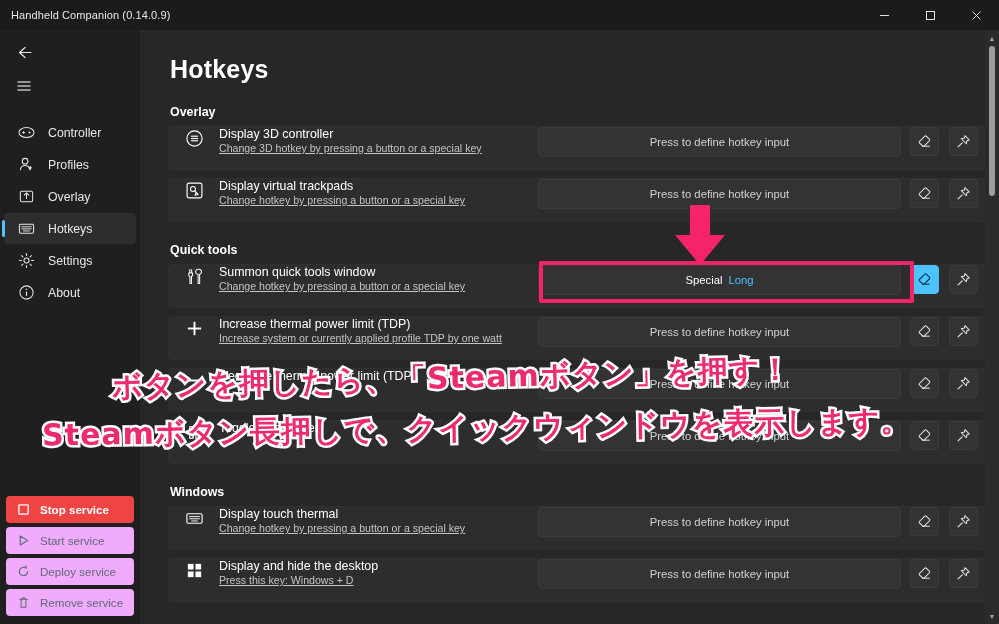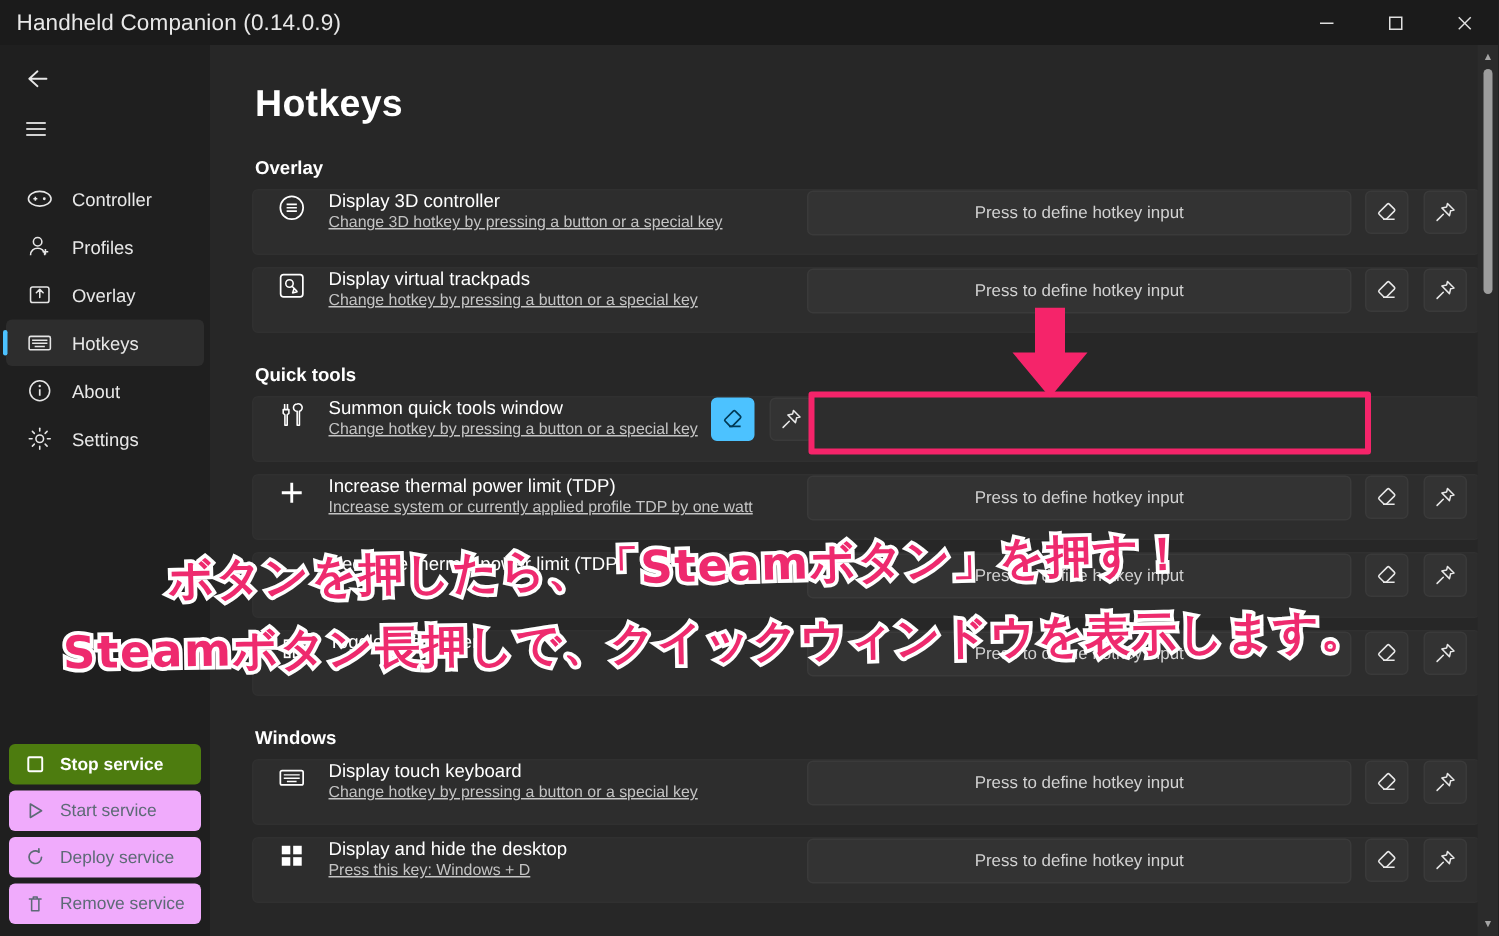--- a/index.html
+++ b/index.html
@@ -17,21 +17,21 @@
   }
 
   
   .titlebar {
     height: 30px; flex: 0 0 30px;
     background: #1b1b1b;
     display: flex; align-items: center;
     position: relative; z-index: 30;
   }
   .titlebar .title {
-    font-size: 15px; color: #e8e8e8;
+    font-size: 11px; color: #e8e8e8;
     padding-left: 11px; letter-spacing: .1px;
     white-space: nowrap;
   }
   .winbtns { margin-left: auto; display: flex; height: 30px; }
   .winbtn {
     width: 46px; height: 30px;
     display: flex; align-items: center; justify-content: center;
     color: #e0e0e0;
   }
   .winbtn svg { display: block; }
@@ -76,21 +76,21 @@
 
   .svcwrap { margin-top: auto; padding: 0 6px 8px 6px; display: flex; flex-direction: column; gap: 4px; }
   .svcbtn {
     height: 27px; border-radius: 4px;
     display: flex; align-items: center;
     padding-left: 9px; overflow: hidden;
     font-size: 11.6px; white-space: nowrap;
   }
   .svcbtn .sicon { width: 16px; flex: 0 0 16px; display: flex; align-items: center; justify-content: center; }
   .svcbtn .slabel { margin-left: 9px; }
-  .svcbtn.primary { background: #4d7c0f; color: #ffffff; font-weight: bold; }
+  .svcbtn.primary { background: #ef4444; color: #ffffff; font-weight: bold; }
   .svcbtn.primary .sicon { color: #ffffff; }
   .svcbtn.disabled { background: #f0abfc; color: #5d6a76; }
   .svcbtn.disabled .sicon { color: #5d6a76; }
 
   
   .content {
     flex: 1 1 auto; min-width: 0;
     background: #272727;
     position: relative;
     overflow: hidden;
@@ -267,49 +267,49 @@
         <div class="navitem sel">
           <span class="nicon">
             <svg width="17" height="17" viewBox="0 0 18 18">
                 <rect x="1.5" y="4.5" width="15" height="9.5" rx="1.2" fill="none" stroke="currentColor" stroke-width="1.1"></rect>
                 <line x1="3.6" y1="7.2" x2="14.4" y2="7.2" stroke="currentColor" stroke-width="1"></line>
                 <line x1="3.6" y1="9.4" x2="14.4" y2="9.4" stroke="currentColor" stroke-width="1"></line>
                 <line x1="5.4" y1="11.6" x2="12.6" y2="11.6" stroke="currentColor" stroke-width="1"></line>
               </svg>
           </span>
           <span class="nlabel">Hotkeys</span>
-        </div>
-        <div class="navitem">
-          <span class="nicon">
-            <svg width="17" height="17" viewBox="0 0 18 18">
-                <circle cx="9" cy="9" r="7" fill="none" stroke="currentColor" stroke-width="1.1"></circle>
-                <circle cx="9" cy="5.6" r="0.85" fill="currentColor"></circle>
-                <line x1="9" y1="8" x2="9" y2="12.6" stroke="currentColor" stroke-width="1.2"></line>
-              </svg>
-          </span>
-          <span class="nlabel">About</span>
         </div>
         <div class="navitem">
           <span class="nicon">
             <svg width="17" height="17" viewBox="0 0 18 18">
                 <circle cx="9" cy="9" r="2.7" fill="none" stroke="currentColor" stroke-width="1.1"></circle>
                 <g stroke="currentColor" stroke-width="1.1" stroke-linecap="round">
                   <line x1="9" y1="1.6" x2="9" y2="3.6"></line>
                   <line x1="9" y1="14.4" x2="9" y2="16.4"></line>
                   <line x1="1.6" y1="9" x2="3.6" y2="9"></line>
                   <line x1="14.4" y1="9" x2="16.4" y2="9"></line>
                   <line x1="3.8" y1="3.8" x2="5.2" y2="5.2"></line>
                   <line x1="12.8" y1="12.8" x2="14.2" y2="14.2"></line>
                   <line x1="14.2" y1="3.8" x2="12.8" y2="5.2"></line>
                   <line x1="5.2" y1="12.8" x2="3.8" y2="14.2"></line>
                 </g>
               </svg>
           </span>
           <span class="nlabel">Settings</span>
         </div>
+        <div class="navitem">
+          <span class="nicon">
+            <svg width="17" height="17" viewBox="0 0 18 18">
+                <circle cx="9" cy="9" r="7" fill="none" stroke="currentColor" stroke-width="1.1"></circle>
+                <circle cx="9" cy="5.6" r="0.85" fill="currentColor"></circle>
+                <line x1="9" y1="8" x2="9" y2="12.6" stroke="currentColor" stroke-width="1.2"></line>
+              </svg>
+          </span>
+          <span class="nlabel">About</span>
+        </div>
       </div>
 
       <div class="svcwrap">
         <div class="svcbtn primary">
           <span class="sicon">
             <svg width="13" height="13" viewBox="0 0 14 14">
                 <rect x="2" y="2" width="10" height="10" rx="0.8" fill="none" stroke="currentColor" stroke-width="1.4"></rect>
               </svg>
           </span>
           <span class="slabel">Stop service</span>
@@ -410,20 +410,24 @@
           <span class="cicon">
             <svg width="19" height="19" viewBox="0 0 20 20">
                 <path d="M5 2.4 L5 6.4 M7 2.4 L7 6.4 M4 6.4 L8 6.4 L8 9 L6.8 10 L6.8 17.4 L5.2 17.4 L5.2 10 L4 9 Z" fill="none" stroke="currentColor" stroke-width="1.1" stroke-linejoin="round"></path>
                 <path d="M13.8 2.4 A2.6 2.6 0 1 0 13.8 7.6 L13.8 17.4 L15.4 17.4 L15.4 7.6 A2.6 2.6 0 0 0 13.8 2.4 Z" fill="none" stroke="currentColor" stroke-width="1.1" stroke-linejoin="round"></path>
               </svg>
           </span>
           <div class="ctext">
             <div class="ctitle">Summon quick tools window</div>
             <div class="cdesc">Change hotkey by pressing a button or a special key</div>
           </div>
+          <div class="hkfield filled">
+            <span>Special</span>
+            <span class="kmod">Long</span>
+          </div>
           <div class="sqbtn accent">
             <svg width="15" height="15" viewBox="0 0 16 16">
                 <path d="M6.2 13 L2.6 9.4 A1 1 0 0 1 2.6 8 L8.4 2.2 A1 1 0 0 1 9.8 2.2 L13.4 5.8 A1 1 0 0 1 13.4 7.2 L7.6 13 Z" fill="none" stroke="currentColor" stroke-width="1.2" stroke-linejoin="round"></path>
                 <line x1="5.4" y1="13" x2="13.6" y2="13" stroke="currentColor" stroke-width="1.2"></line>
               </svg>
           </div>
           <div class="sqbtn">
             <svg width="15" height="15" viewBox="0 0 16 16">
                 <path d="M9.6 1.8 L14.2 6.4 L11.8 7 L11 10.4 L5.6 5 L9 4.2 Z" fill="none" stroke="currentColor" stroke-width="1.1" stroke-linejoin="round"></path>
                 <line x1="6.6" y1="9.4" x2="2.2" y2="13.8" stroke="currentColor" stroke-width="1.1" stroke-linecap="round"></line>
@@ -512,21 +516,21 @@
         <div class="card">
           <span class="cicon">
             <svg width="19" height="19" viewBox="0 0 20 20">
                 <rect x="2" y="5" width="16" height="10" rx="1.2" fill="none" stroke="currentColor" stroke-width="1.2"></rect>
                 <line x1="4.4" y1="8" x2="15.6" y2="8" stroke="currentColor" stroke-width="1"></line>
                 <line x1="4.4" y1="10.3" x2="15.6" y2="10.3" stroke="currentColor" stroke-width="1"></line>
                 <line x1="6.6" y1="12.6" x2="13.4" y2="12.6" stroke="currentColor" stroke-width="1"></line>
               </svg>
           </span>
           <div class="ctext">
-            <div class="ctitle">Display touch keyboard</div>
+            <div class="ctitle">Display touch thermal</div>
             <div class="cdesc">Change hotkey by pressing a button or a special key</div>
           </div>
           <div class="hkfield">Press to define hotkey input</div>
           <div class="sqbtn">
             <svg width="15" height="15" viewBox="0 0 16 16">
                 <path d="M6.2 13 L2.6 9.4 A1 1 0 0 1 2.6 8 L8.4 2.2 A1 1 0 0 1 9.8 2.2 L13.4 5.8 A1 1 0 0 1 13.4 7.2 L7.6 13 Z" fill="none" stroke="currentColor" stroke-width="1.1" stroke-linejoin="round"></path>
                 <line x1="5.4" y1="13" x2="13.6" y2="13" stroke="currentColor" stroke-width="1.1"></line>
               </svg>
           </div>
           <div class="sqbtn">

